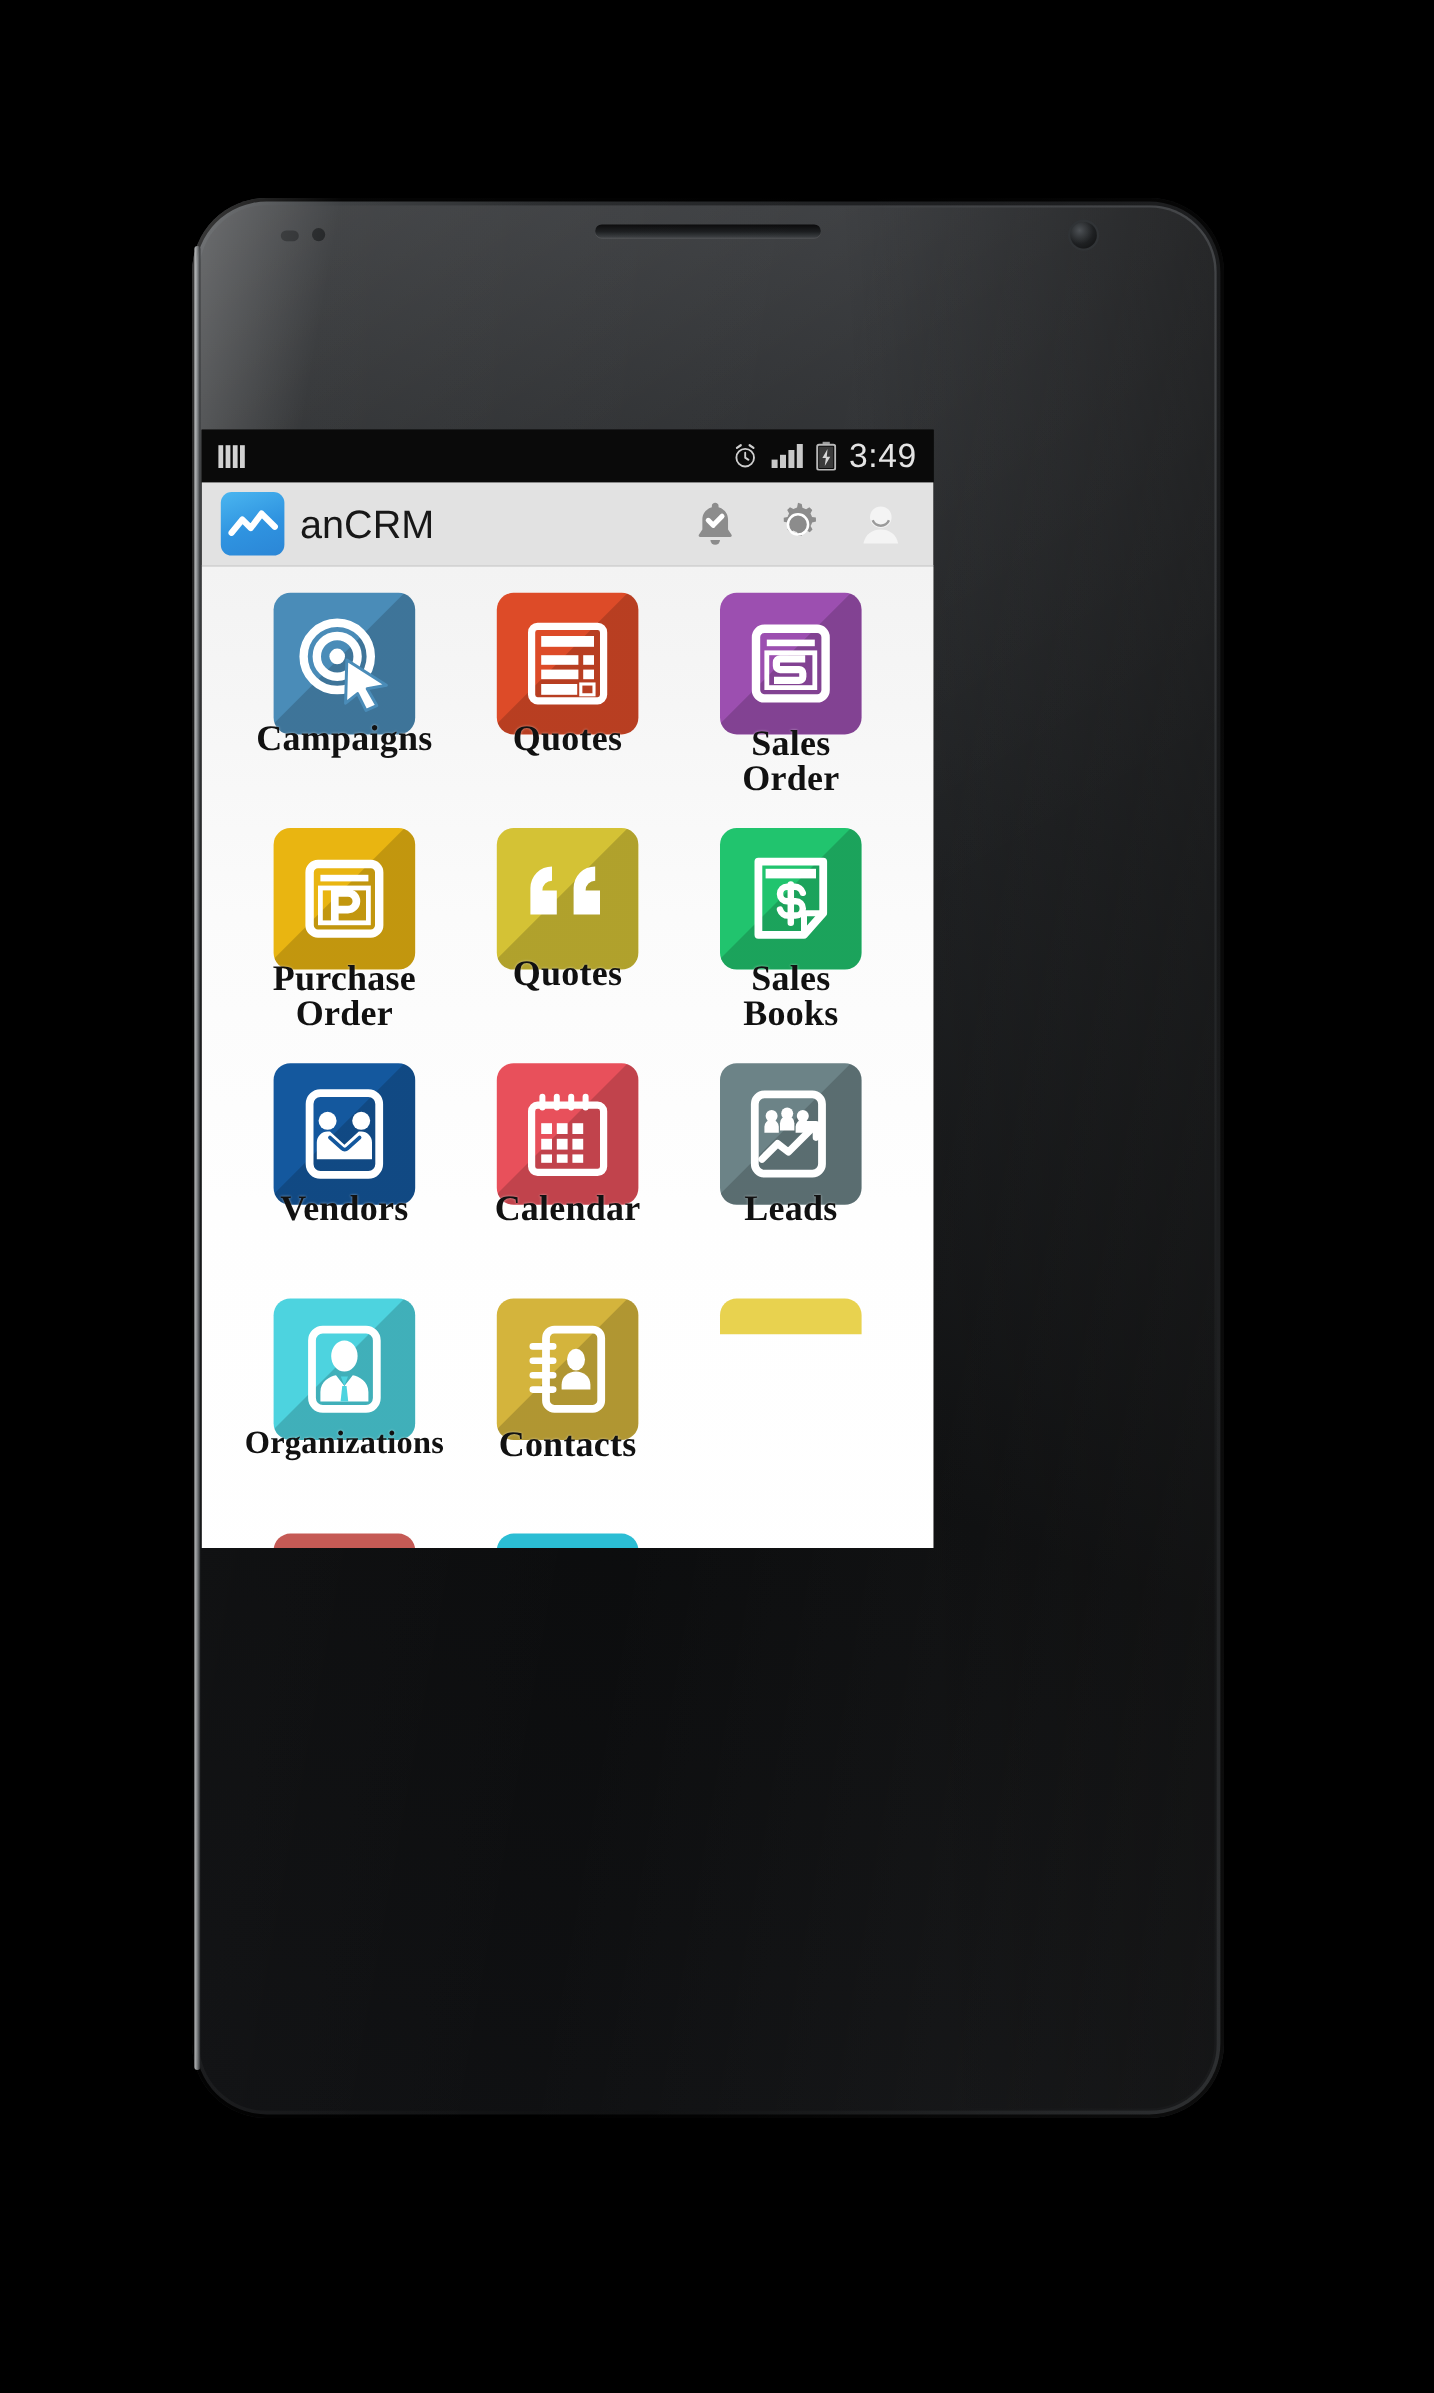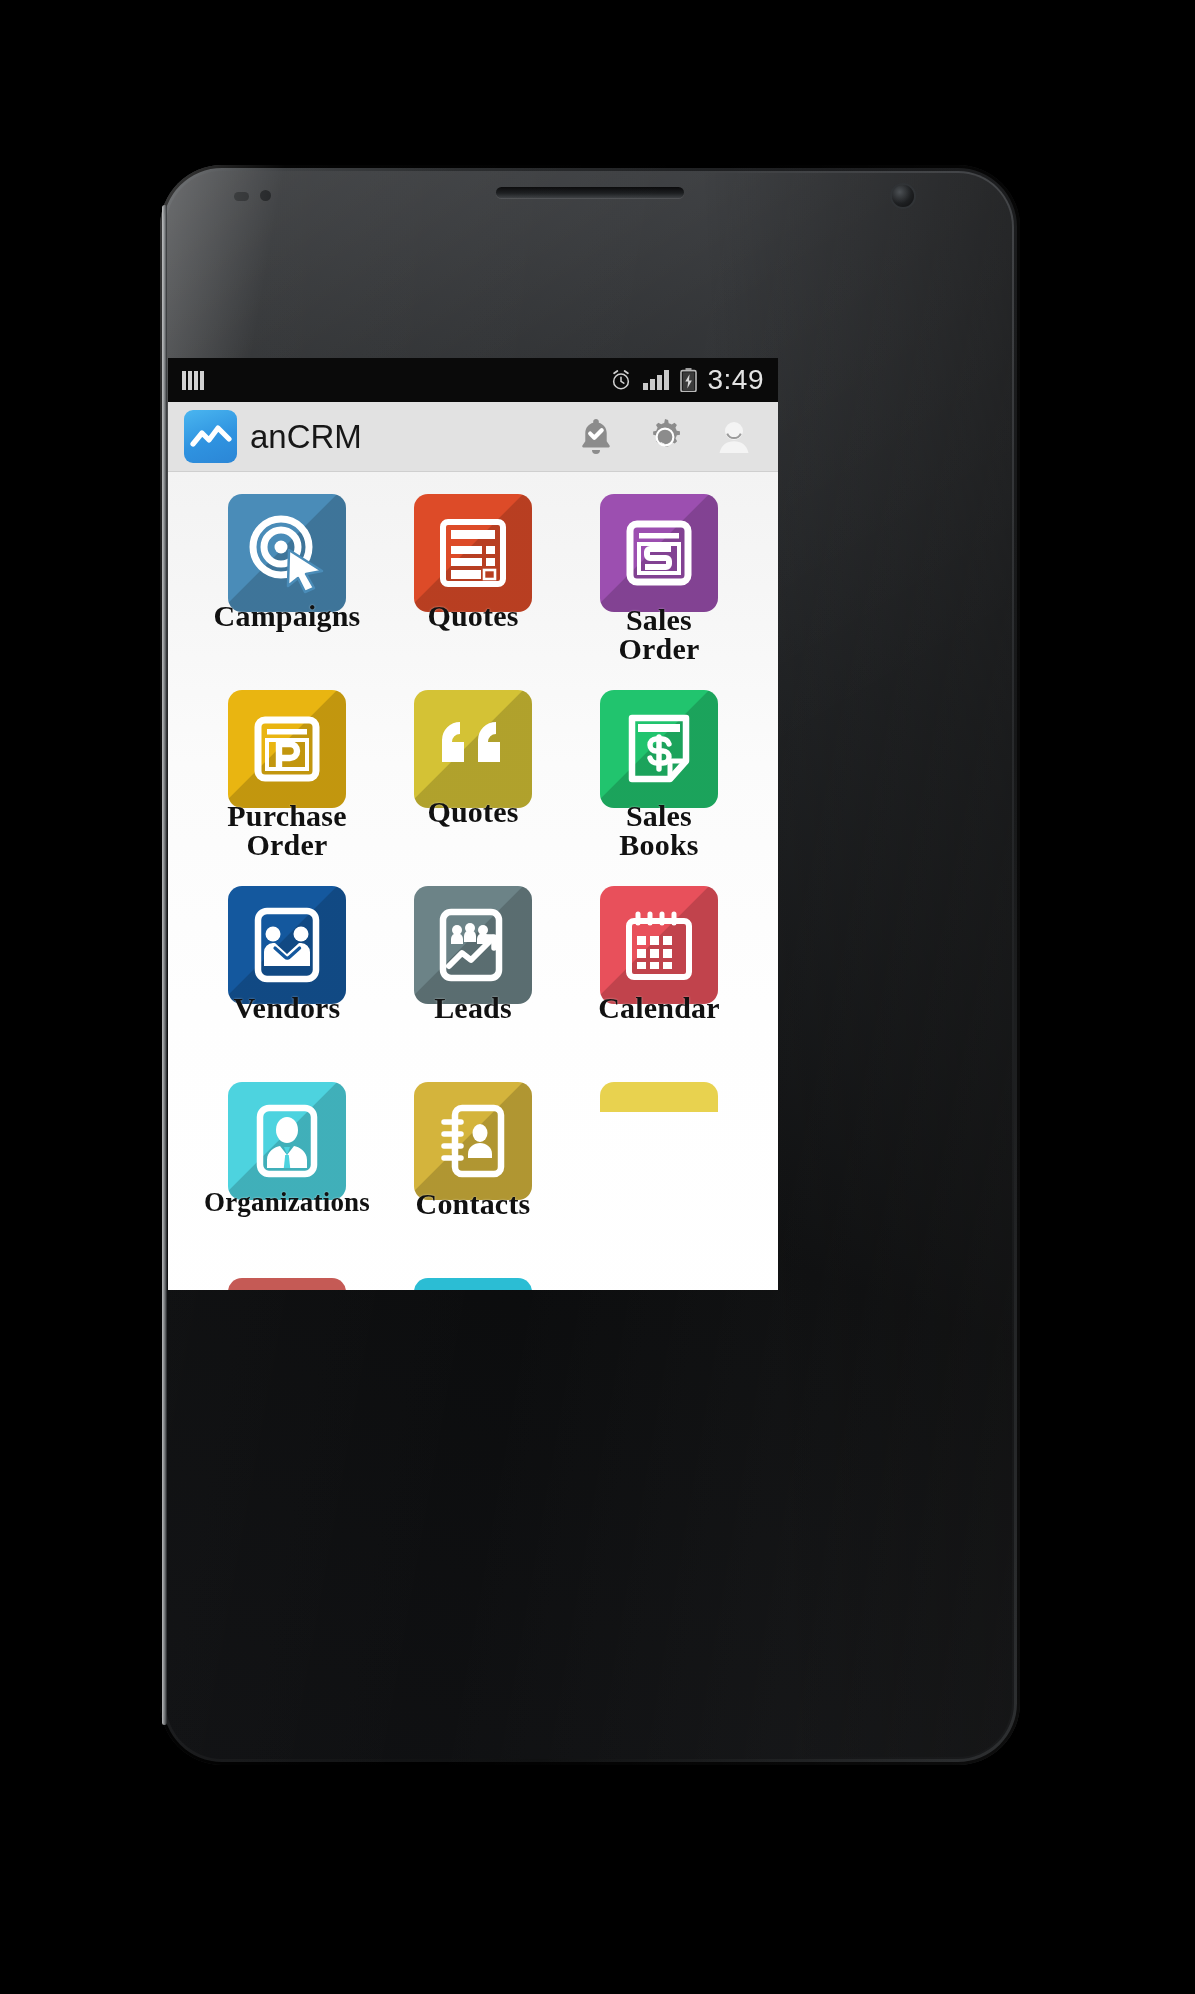--- a/index.html
+++ b/index.html
@@ -341,58 +341,58 @@
               <path d="M13 62 V48 a9 9 0 0 1 9-9 h2 l12 11 l12-11 h2 a9 9 0 0 1 9 9 v14 z" fill="#fff"></path>
               <path d="M24 44 l10 9 a3.4 3.4 0 0 0 4.6 0 l10-9" fill="none" stroke="#14589E" stroke-width="3.2" stroke-linecap="round"></path>
             </svg>
             <div class="long-shadow"></div>
           </div>
           <div class="cell-label">Vendors</div>
         </div>
 
 
         <div class="cell">
-          <div class="tile" style="background:#6C8387">
-            <svg width="76" height="82" viewBox="0 0 76 82">
-              <rect x="8" y="8" width="56" height="66" rx="8" fill="none" stroke="#fff" stroke-width="6.5"></rect>
-              <circle cx="22" cy="26" r="5" fill="#fff"></circle>
-              <circle cx="35" cy="24" r="5" fill="#fff"></circle>
-              <circle cx="48" cy="26" r="5" fill="#fff"></circle>
-              <path d="M16 40 v-5 a6 6 0 0 1 12 0 v5 z" fill="#fff"></path>
-              <path d="M29 38 v-6 a6 6 0 0 1 12 0 v6 z" fill="#fff"></path>
-              <path d="M42 40 v-5 a6 6 0 0 1 12 0 v5 z" fill="#fff"></path>
-              <path d="M14 62 L27 49 L36 56 L58 34" fill="none" stroke="#fff" stroke-width="6" stroke-linecap="round" stroke-linejoin="round"></path>
-              <path d="M48 33 h11 v11" fill="none" stroke="#fff" stroke-width="5.5" stroke-linecap="round" stroke-linejoin="round"></path>
-            </svg>
-            <div class="long-shadow"></div>
-          </div>
-          <div class="cell-label">Leads</div>
-        </div>
-
-        <div class="cell">
           <div class="tile" style="background:#E8505B">
             <svg width="78" height="82" viewBox="0 0 78 82">
               <path d="M18 10 v9 M30 10 v9 M42 10 v9 M54 10 v9" stroke="#fff" stroke-width="5" stroke-linecap="round"></path>
               <rect x="9" y="17" width="60" height="56" rx="5" fill="none" stroke="#fff" stroke-width="6"></rect>
               <rect x="17" y="32" width="9" height="9" fill="#fff"></rect>
               <rect x="30" y="32" width="9" height="9" fill="#fff"></rect>
               <rect x="43" y="32" width="9" height="9" fill="#fff"></rect>
               <rect x="17" y="45" width="9" height="9" fill="#fff"></rect>
               <rect x="30" y="45" width="9" height="9" fill="#fff"></rect>
               <rect x="43" y="45" width="9" height="9" fill="#fff"></rect>
               <rect x="17" y="58" width="9" height="7" fill="#fff"></rect>
               <rect x="30" y="58" width="9" height="7" fill="#fff"></rect>
               <rect x="43" y="58" width="9" height="7" fill="#fff"></rect>
             </svg>
             <div class="long-shadow"></div>
           </div>
           <div class="cell-label">Calendar</div>
         </div>
 
         <div class="cell">
+          <div class="tile" style="background:#6C8387">
+            <svg width="76" height="82" viewBox="0 0 76 82">
+              <rect x="8" y="8" width="56" height="66" rx="8" fill="none" stroke="#fff" stroke-width="6.5"></rect>
+              <circle cx="22" cy="26" r="5" fill="#fff"></circle>
+              <circle cx="35" cy="24" r="5" fill="#fff"></circle>
+              <circle cx="48" cy="26" r="5" fill="#fff"></circle>
+              <path d="M16 40 v-5 a6 6 0 0 1 12 0 v5 z" fill="#fff"></path>
+              <path d="M29 38 v-6 a6 6 0 0 1 12 0 v6 z" fill="#fff"></path>
+              <path d="M42 40 v-5 a6 6 0 0 1 12 0 v5 z" fill="#fff"></path>
+              <path d="M14 62 L27 49 L36 56 L58 34" fill="none" stroke="#fff" stroke-width="6" stroke-linecap="round" stroke-linejoin="round"></path>
+              <path d="M48 33 h11 v11" fill="none" stroke="#fff" stroke-width="5.5" stroke-linecap="round" stroke-linejoin="round"></path>
+            </svg>
+            <div class="long-shadow"></div>
+          </div>
+          <div class="cell-label">Leads</div>
+        </div>
+
+        <div class="cell">
           <div class="tile" style="background:#4DD3DF">
             <svg width="72" height="82" viewBox="0 0 72 82">
               <rect x="9" y="8" width="54" height="66" rx="9" fill="none" stroke="#fff" stroke-width="6.5"></rect>
               <ellipse cx="36" cy="30" rx="11" ry="13" fill="#fff"></ellipse>
               <path d="M16 68 V60 c0-9 8-13 13-14 l7 9 l7-9 c5 1 13 5 13 14 v8 z" fill="#fff"></path>
               <path d="M33 47 l3 8 l3-8" fill="#4DD3DF"></path>
               <path d="M34.2 55 h3.6 l1.4 13 h-6.4 z" fill="#4DD3DF"></path>
             </svg>
             <div class="long-shadow"></div>
           </div>

